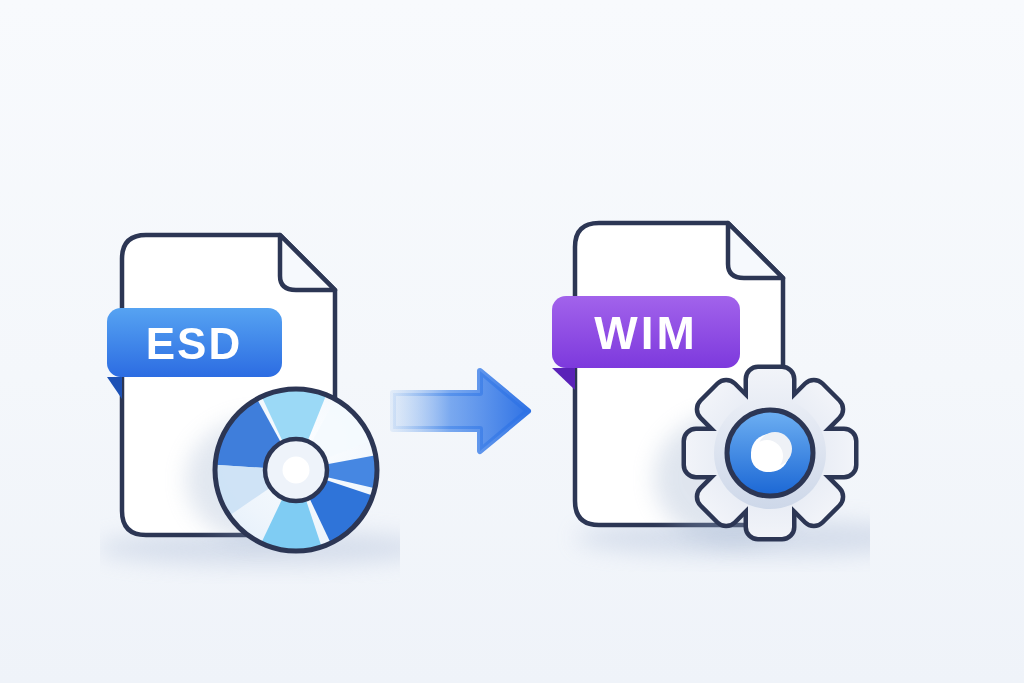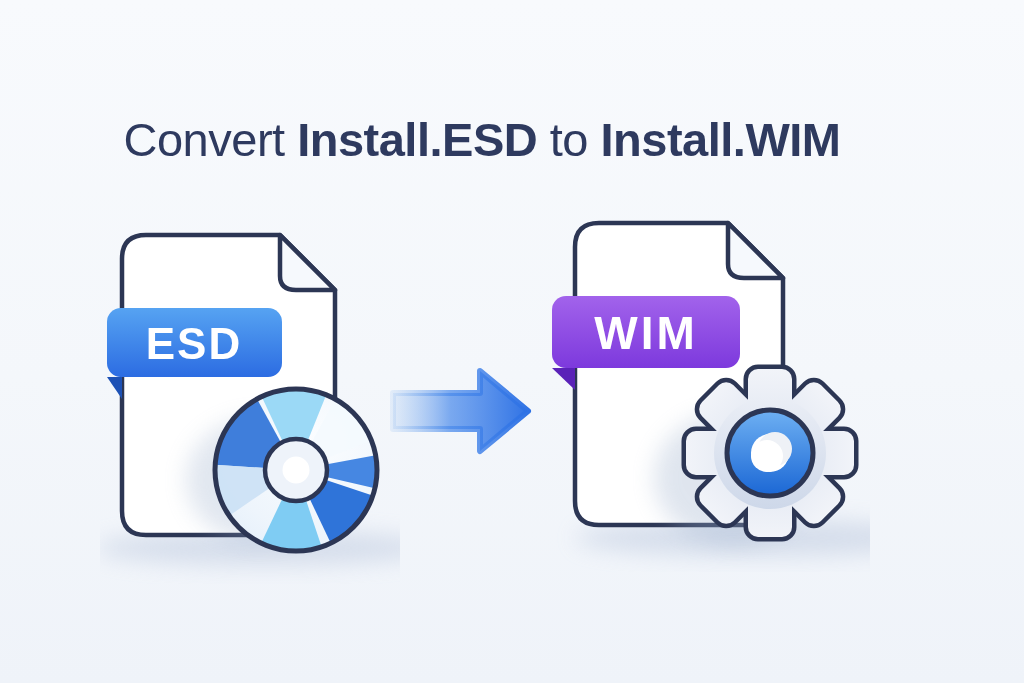--- a/index.html
+++ b/index.html
@@ -32,21 +32,20 @@
     font-family:"Liberation Sans", sans-serif;
     font-weight:700;
     fill:#ffffff;
   }
 </style>
 </head>
 <body>
 
 <div class="canvas">
 
-  <h1 class="title"><span>Convert</span> <b>Install.ESD</b> <span>to</span> <b>Install.WIM</b></h1>
 
   <div class="group group-left">
     <svg width="300" height="356" viewBox="0 0 300 356">
       <defs>
         <linearGradient id="esdGrad" x1="0" y1="80" x2="0" y2="149" gradientUnits="userSpaceOnUse">
           <stop offset="0" stop-color="#56a3f2"></stop>
           <stop offset="1" stop-color="#2c6ce2"></stop>
         </linearGradient>
         <radialGradient id="discBase" cx="0.62" cy="0.32" r="0.95">
           <stop offset="0" stop-color="#fbfdff"></stop>

